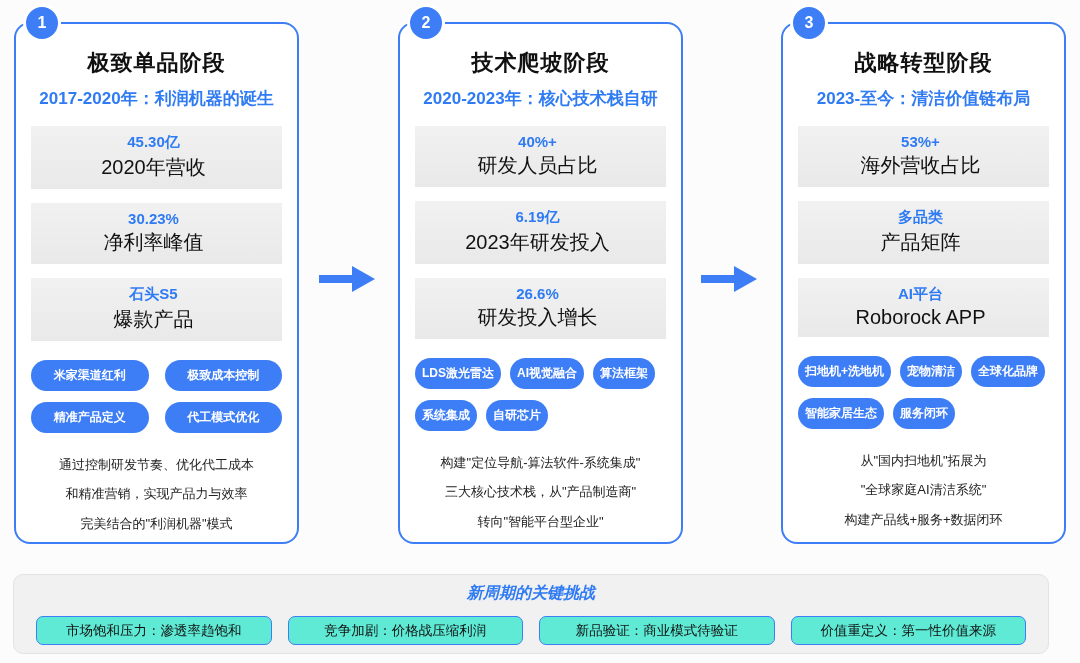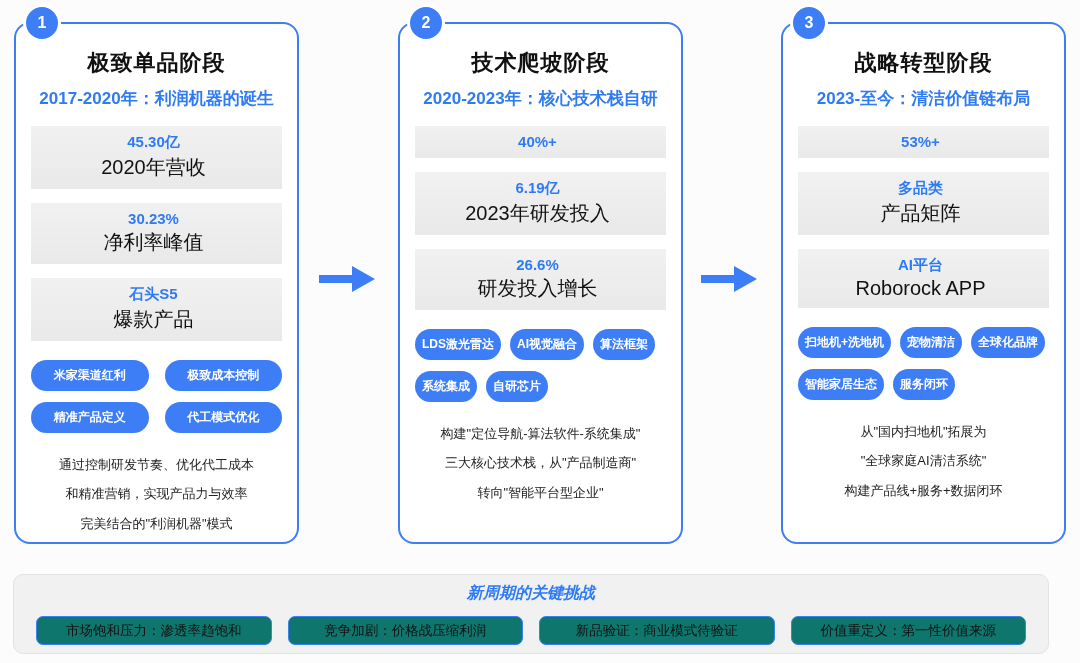--- a/index.html
+++ b/index.html
@@ -131,21 +131,21 @@
   }
   .challenge-row{
     display:flex;
     gap:16px;
     padding:0 22px;
     margin-top:12px;
   }
   .challenge{
     flex:1;
     height:29px;
-    background:#0f766e;
+    background:#5eead4;
     border:1.5px solid var(--accent);
     border-radius:7px;
     display:flex;
     align-items:center;
     justify-content:center;
     font-size:13.5px;
     color:var(--ink);
   }
 </style>
 </head>
@@ -188,20 +188,21 @@
   </svg>
 </div>
 
 <section class="stage stage-2">
   <div class="badge">2</div>
   <h2 class="stage-title">技术爬坡阶段</h2>
   <div class="stage-subtitle">2020-2023年：核心技术栈自研</div>
   <div class="stats">
     <div class="stat">
       <div class="stat-value">40%+</div>
+      <div class="stat-label">研发人员占比</div>
     </div>
     <div class="stat">
       <div class="stat-value">6.19亿</div>
       <div class="stat-label">2023年研发投入</div>
     </div>
     <div class="stat">
       <div class="stat-value">26.6%</div>
       <div class="stat-label">研发投入增长</div>
     </div>
   </div>
@@ -225,20 +226,21 @@
   </svg>
 </div>
 
 <section class="stage stage-3">
   <div class="badge">3</div>
   <h2 class="stage-title">战略转型阶段</h2>
   <div class="stage-subtitle">2023-至今：清洁价值链布局</div>
   <div class="stats">
     <div class="stat">
       <div class="stat-value">53%+</div>
+      <div class="stat-label">海外营收占比</div>
     </div>
     <div class="stat">
       <div class="stat-value">多品类</div>
       <div class="stat-label">产品矩阵</div>
     </div>
     <div class="stat">
       <div class="stat-value">AI平台</div>
       <div class="stat-label">Roborock APP</div>
     </div>
   </div>

